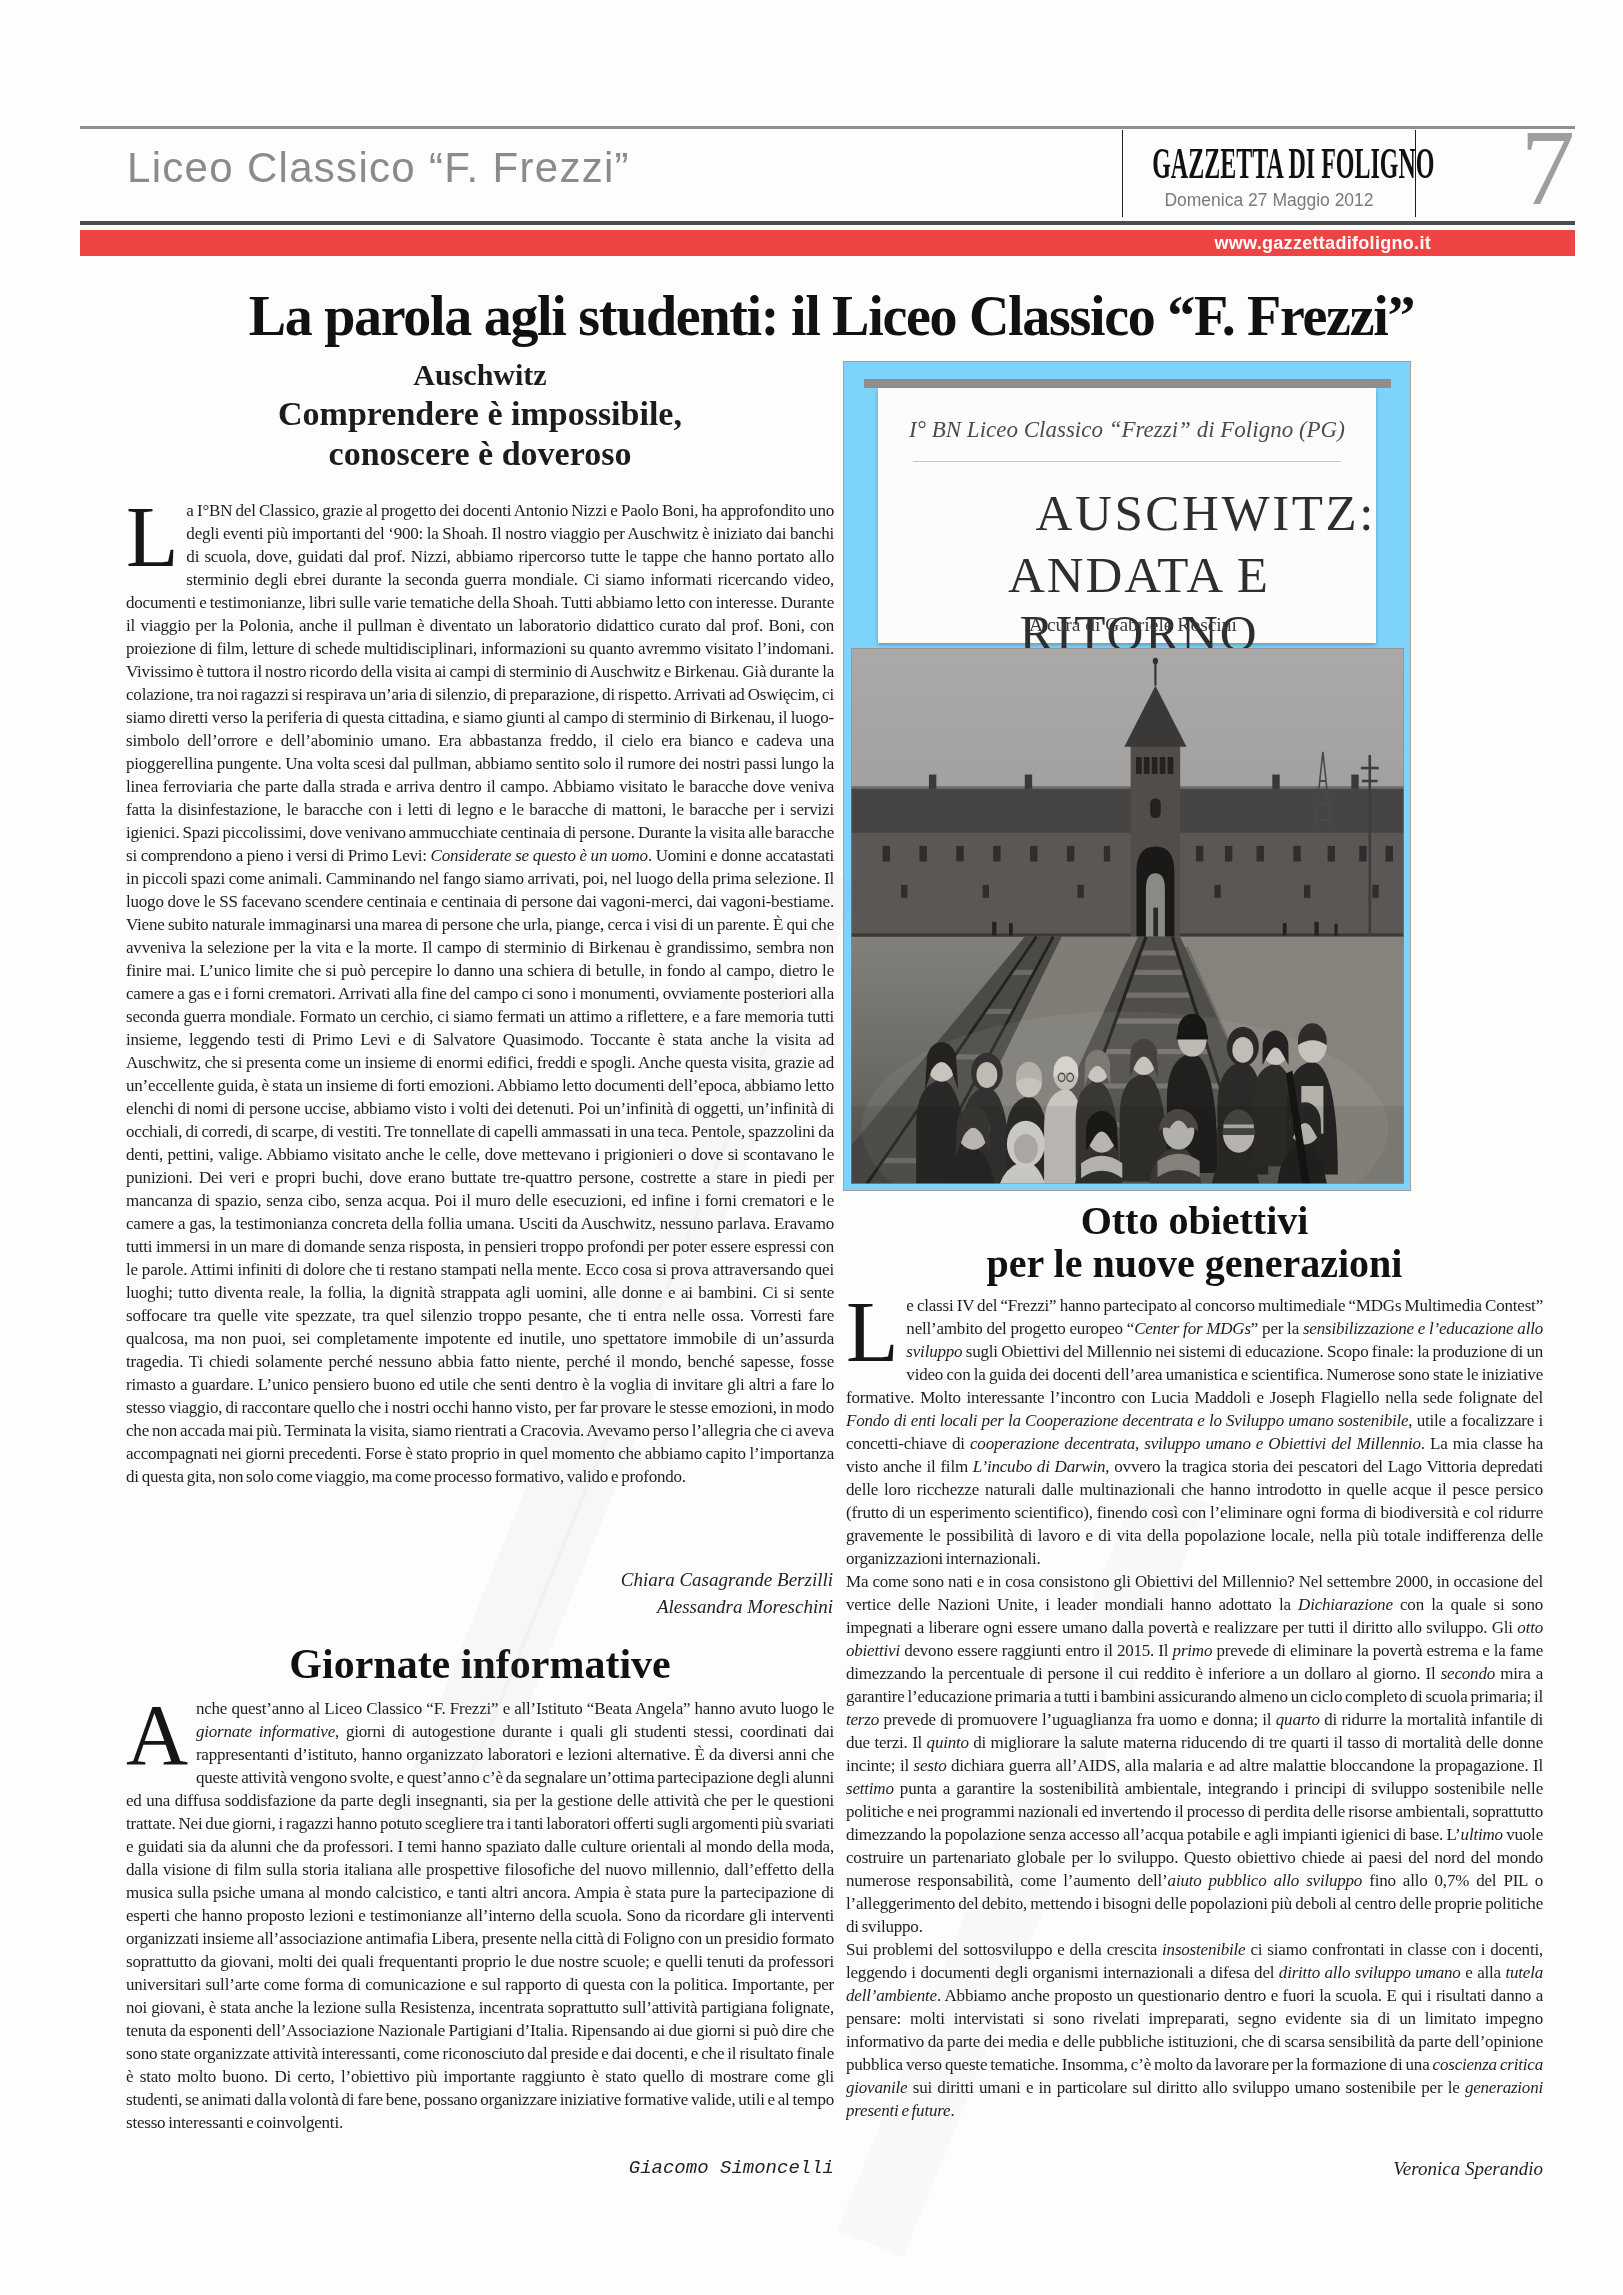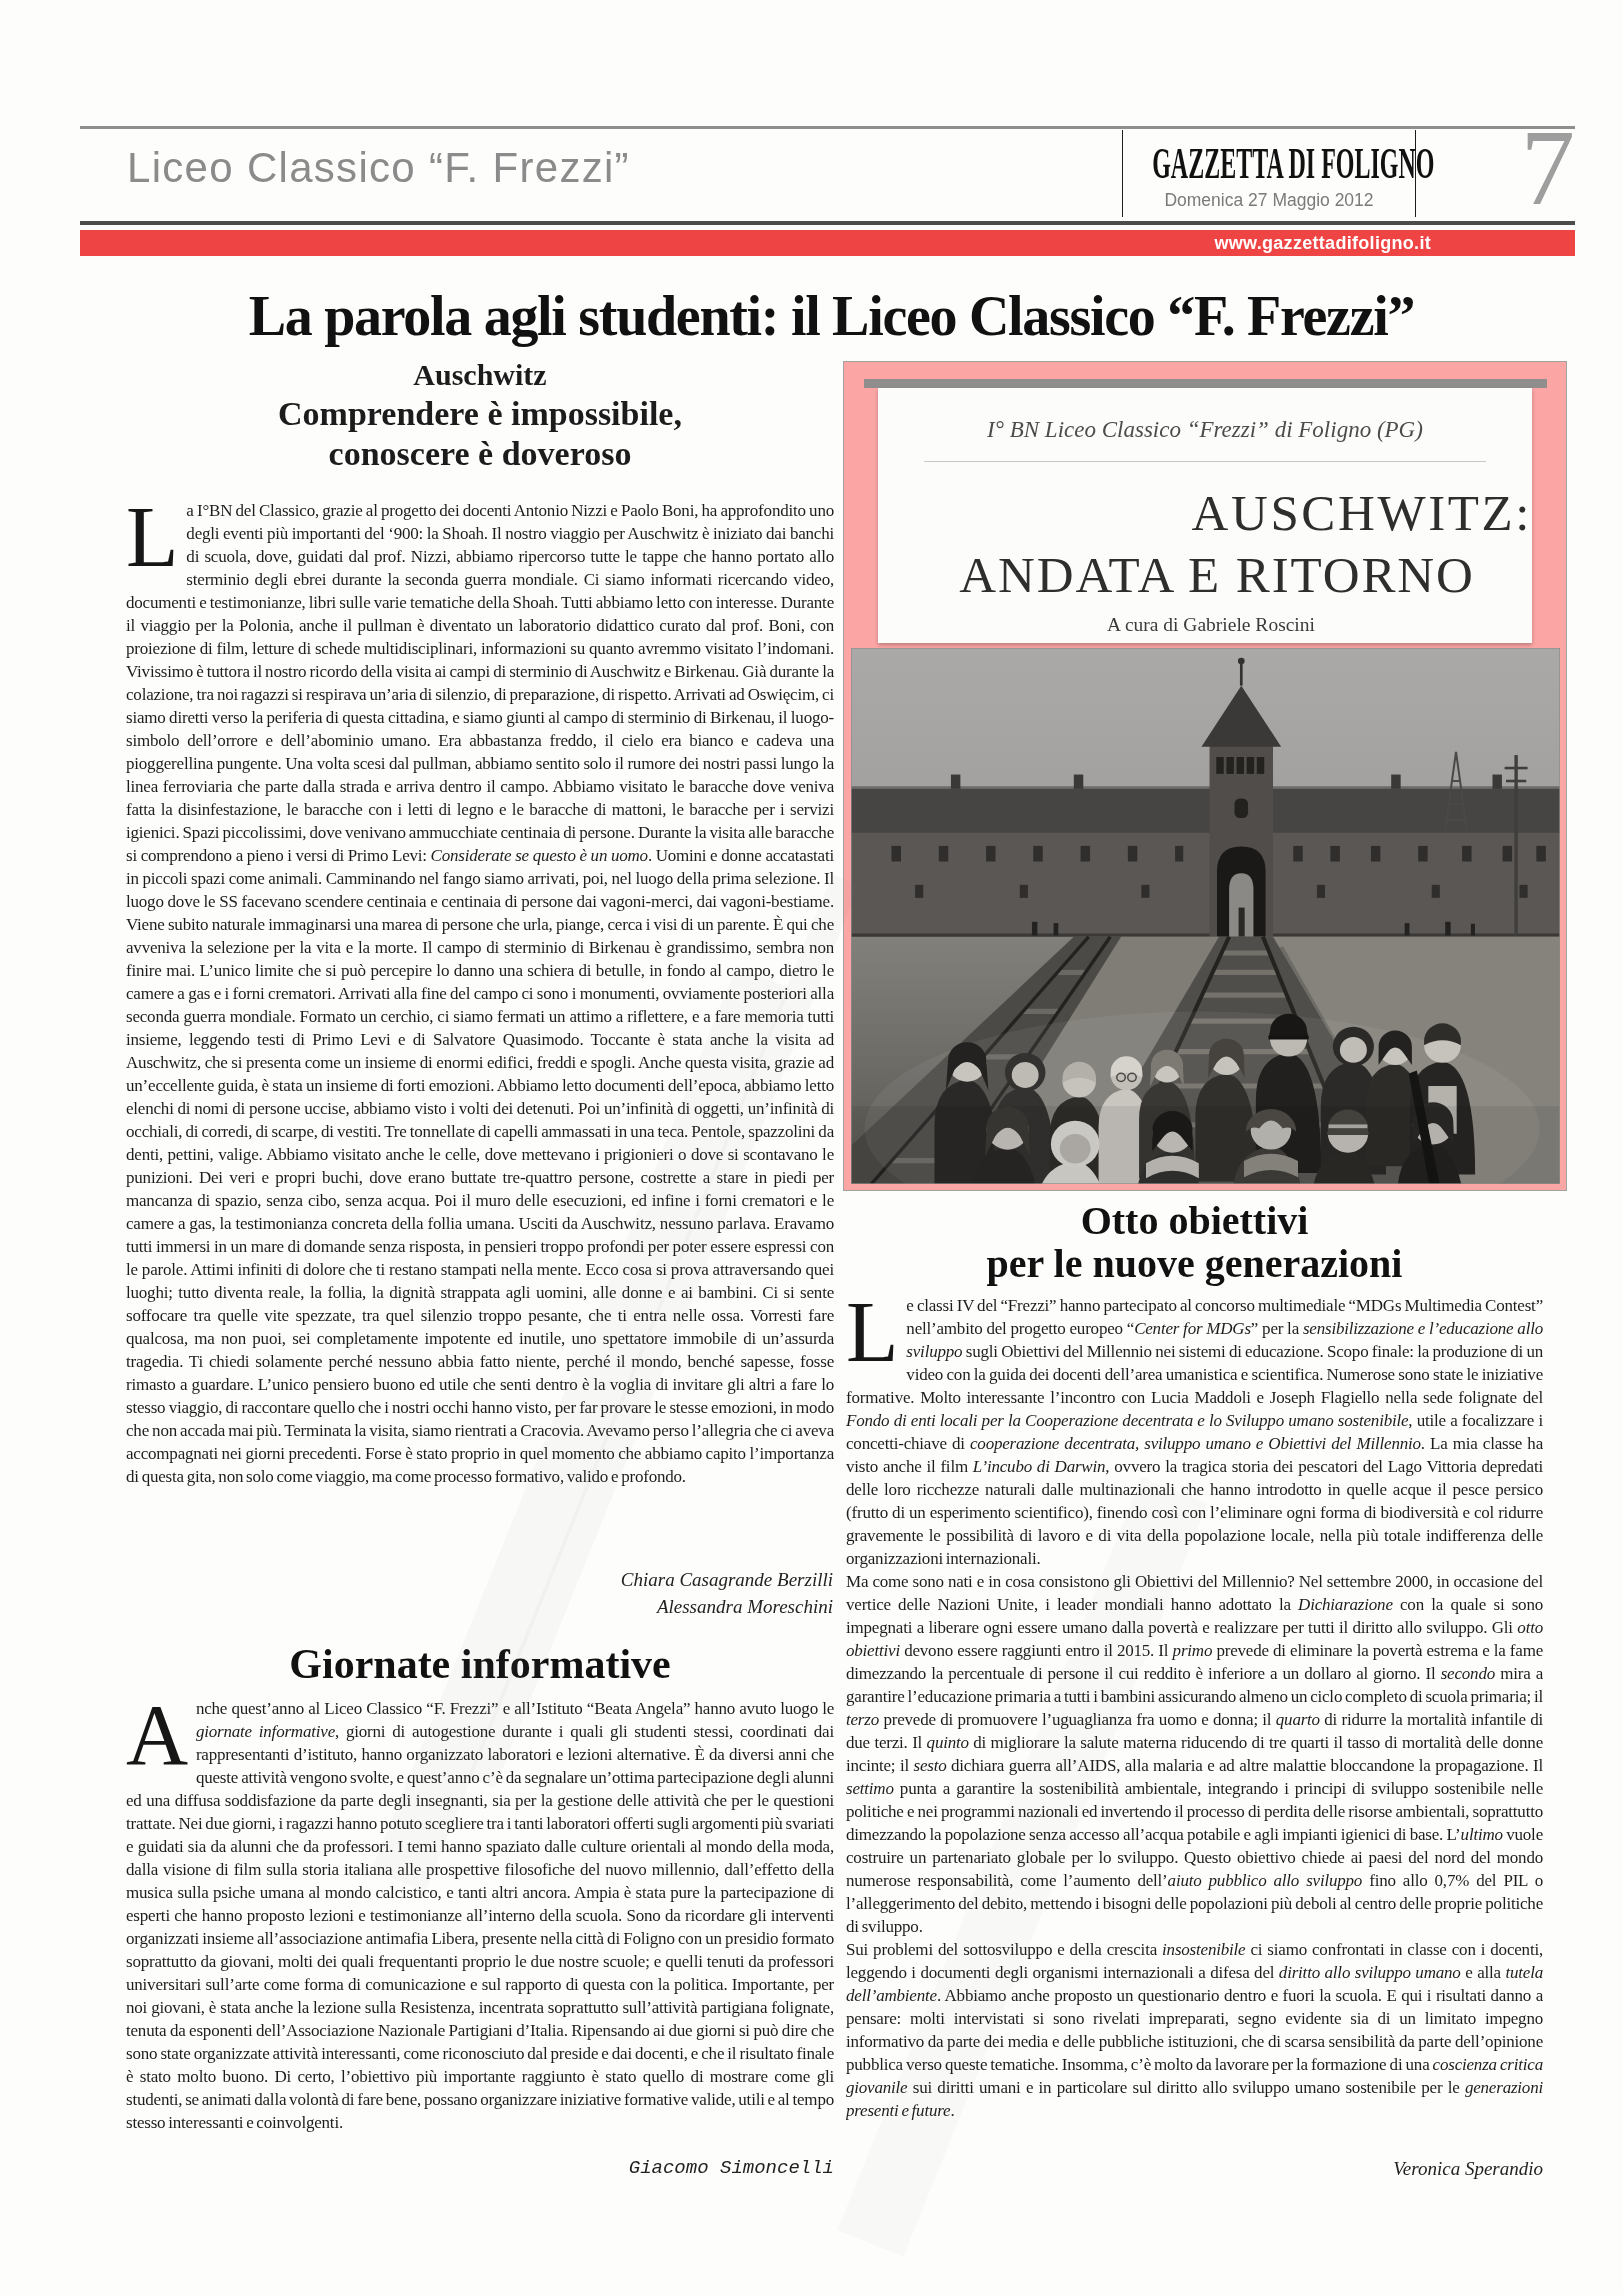--- a/index.html
+++ b/index.html
@@ -66,22 +66,22 @@
   }
   .sigs1{left:106px;top:1566px;width:707px;}
   .head-giornate{
     left:106px;top:1640px;width:708px;text-align:center;
     font-weight:bold;font-size:42px;color:#111;
   }
   .article2{left:106px;top:1697px;width:708px;height:453px;overflow:hidden;}
   .sig-giacomo{left:106px;top:2155px;width:708px;font-family:Liberation Mono, monospace;}
   
   .photo-frame{
-    left:823px;top:361px;width:724px;height:830px;
-    background:#fca5a5;border:0.6px solid #a2a19f;box-sizing:border-box;
+    left:823px;top:361px;width:568px;height:830px;
+    background:#7dd3fc;border:0.6px solid #a2a19f;box-sizing:border-box;
   }
   .slide-shadowstrip{position:absolute;left:19.5px;right:19.5px;top:17px;height:9px;background:#8f8e8c;}
   .slide-card{
     position:absolute;left:34px;right:34px;top:26px;height:255px;
     background:#fcfcfb;box-shadow:0 1.9px 3.9px rgba(0,0,0,0.25);
   }
   .slide-caption{
     position:absolute;left:0;right:0;top:29px;text-align:center;
     font-style:italic;font-size:23px;color:#4c4c4a;
   }

